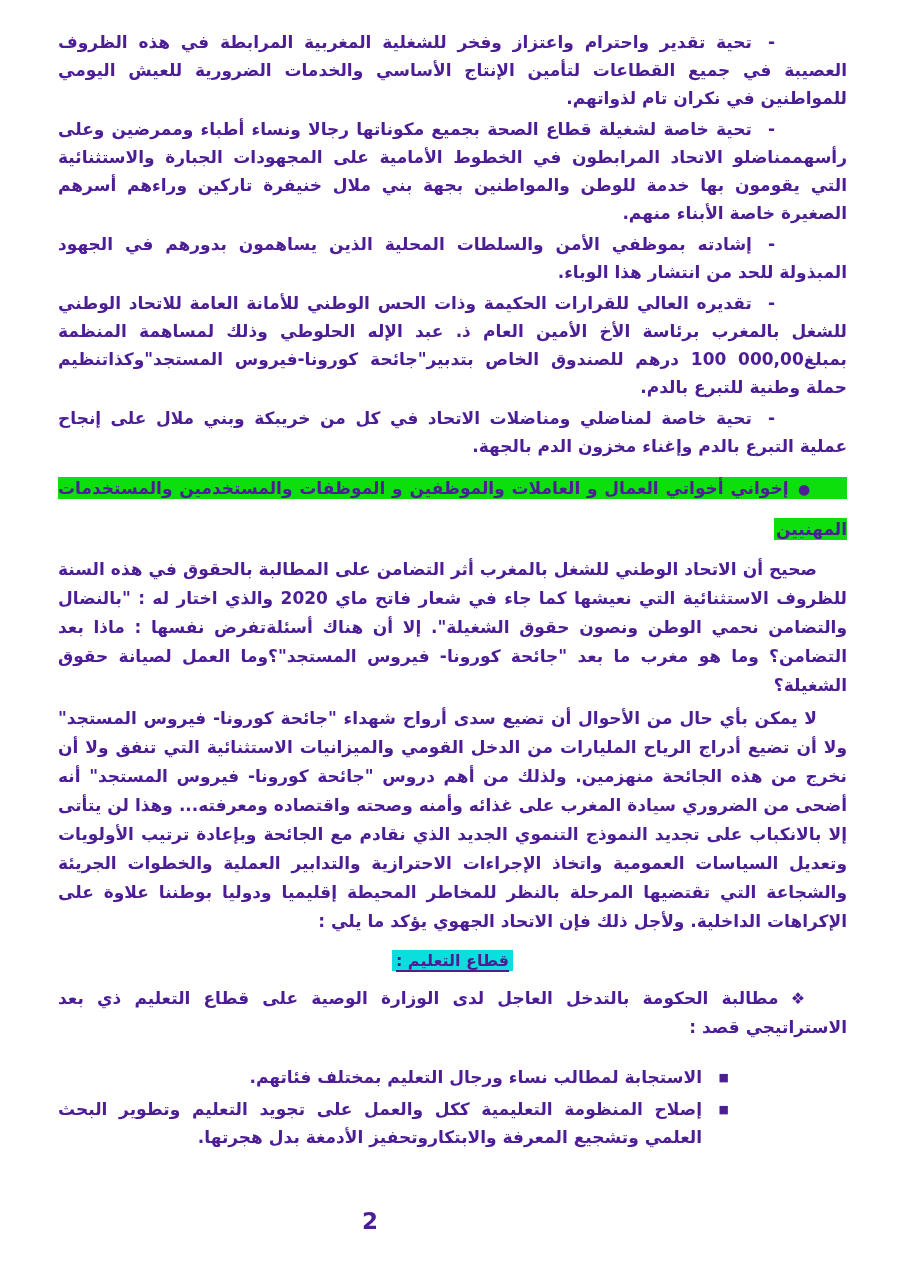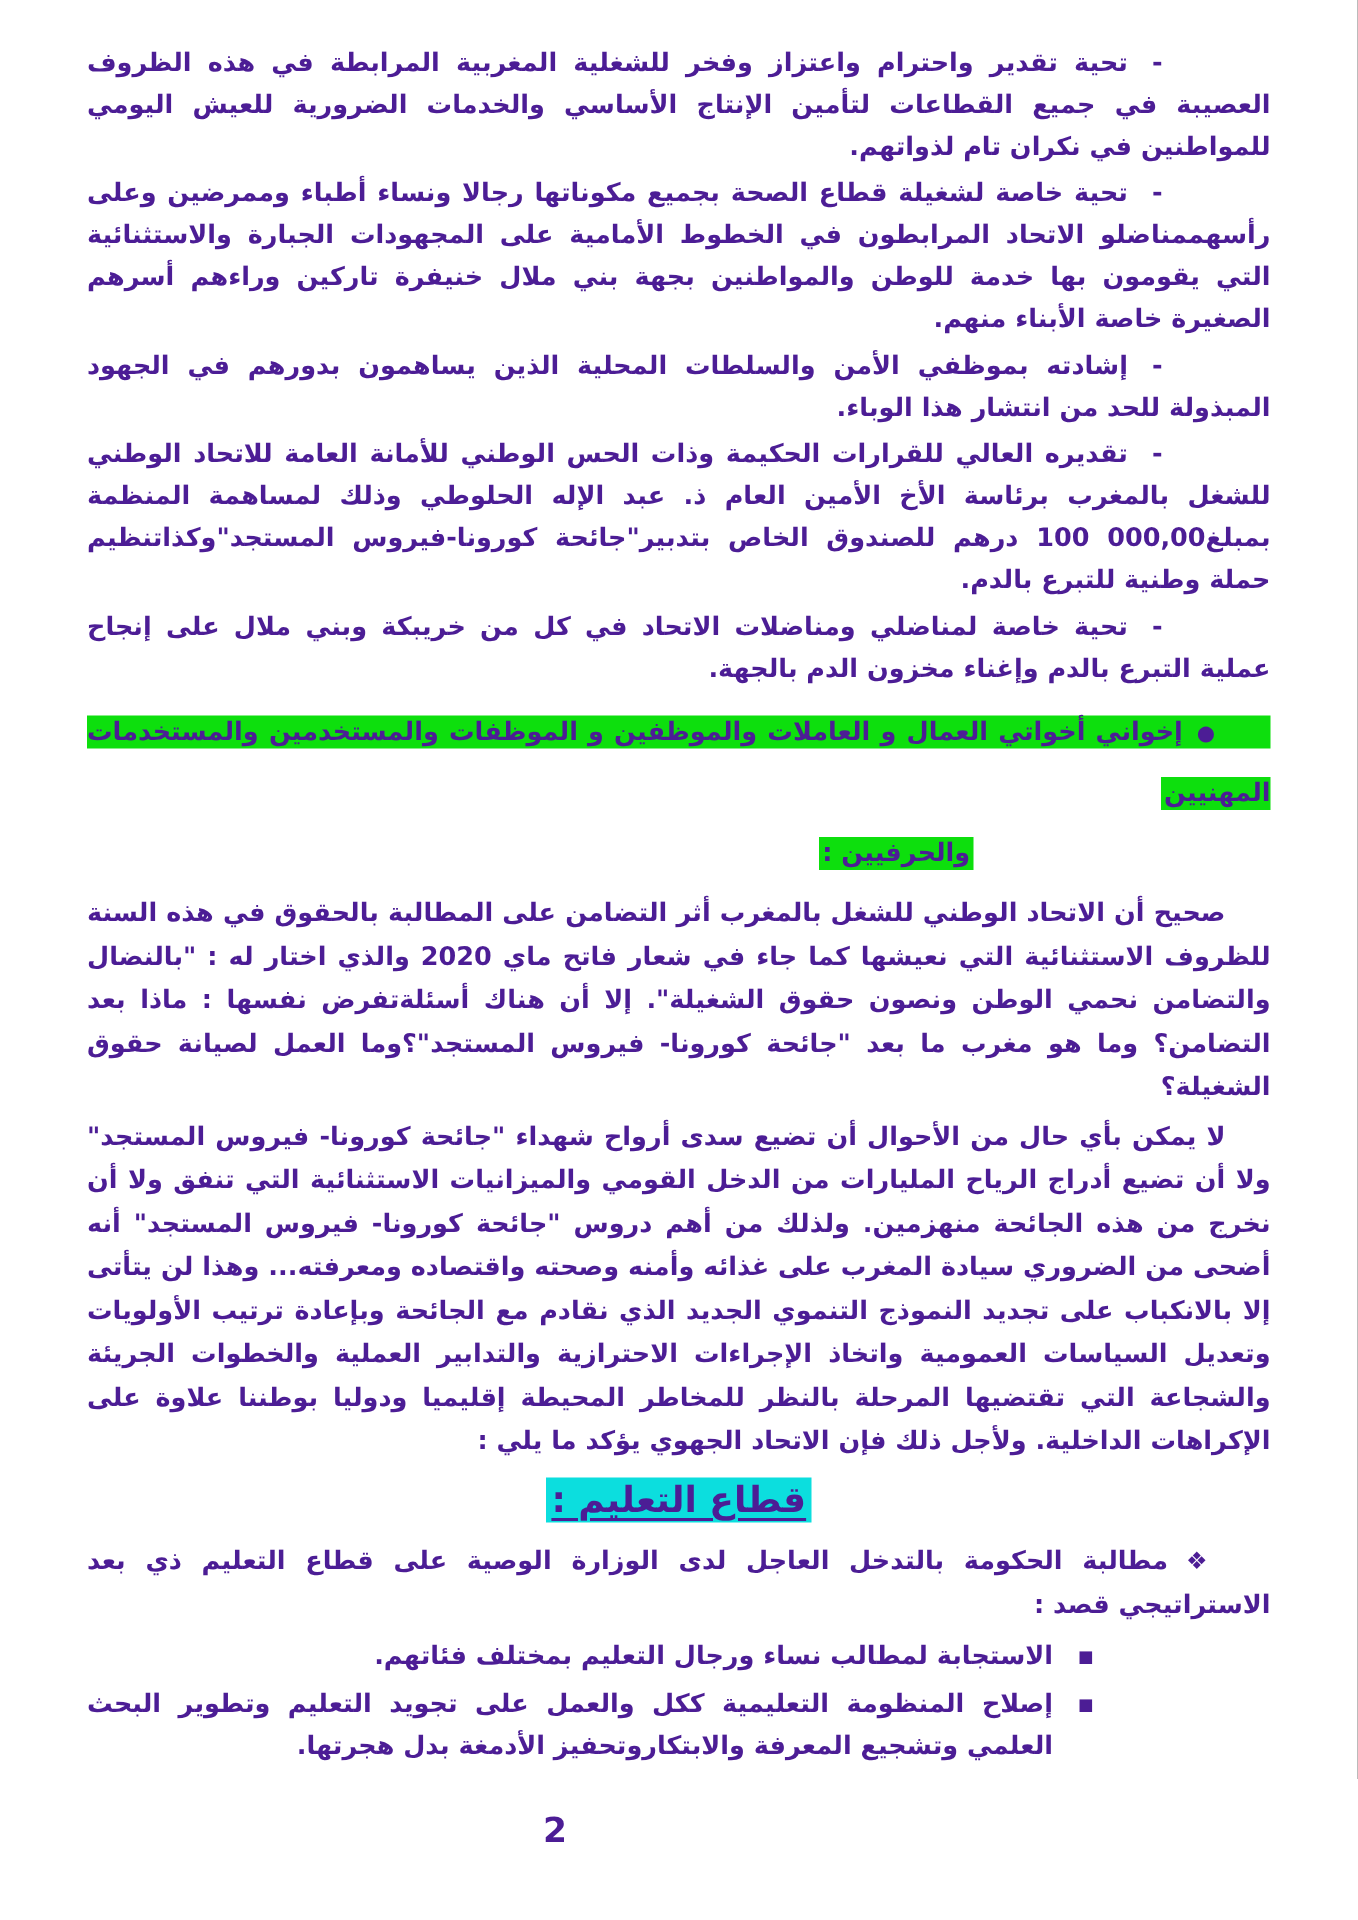--- a/index.html
+++ b/index.html
@@ -59,29 +59,29 @@
     text-align:center;
     margin:6px 0 5px;
     line-height:36px;
   }
   .hl-cyan{
     background:#0cdede;
     padding:1px 4px;
     text-decoration:underline;
     text-underline-offset:4px;
     text-decoration-thickness:2px;
-    font-size:24px;
+    font-size:16px;
   }
 
   
   .edu-intro{
     text-align:justify;
     text-indent:42px;
     line-height:29px;
-    margin-bottom:5px;
+    margin-bottom:21px;
   }
   .diamond-marker{
     display:inline-block;
     text-indent:0;
     margin-left:12px;
     font-size:16px;
   }
   .sq-item{
     position:relative;
     text-align:justify;
@@ -113,21 +113,20 @@
     <div>
       <div class="dash-item"><span class="dash-marker">-</span><span>تحية تقدير واحترام واعتزاز وفخر للشغلية المغربية المرابطة في هذه الظروف العصيبة في جميع القطاعات لتأمين الإنتاج الأساسي والخدمات الضرورية للعيش اليومي للمواطنين في نكران تام لذواتهم.</span></div>
       <div class="dash-item"><span class="dash-marker">-</span><span>تحية خاصة لشغيلة قطاع الصحة بجميع مكوناتها رجالا ونساء أطباء وممرضين  وعلى رأسهممناضلو الاتحاد المرابطون في الخطوط الأمامية على المجهودات الجبارة والاستثنائية التي يقومون بها خدمة للوطن والمواطنين بجهة بني ملال خنيفرة تاركين وراءهم أسرهم الصغيرة خاصة الأبناء منهم.</span></div>
       <div class="dash-item"><span class="dash-marker">-</span><span>إشادته بموظفي الأمن والسلطات المحلية الذين يساهمون بدورهم في الجهود المبذولة للحد من انتشار هذا الوباء.</span></div>
       <div class="dash-item"><span class="dash-marker">-</span><span>تقديره العالي للقرارات الحكيمة وذات الحس الوطني للأمانة العامة للاتحاد الوطني للشغل بالمغرب برئاسة الأخ الأمين العام ذ. عبد الإله الحلوطي وذلك لمساهمة المنظمة بمبلغ⁦100 000,00⁩ درهم للصندوق الخاص بتدبير"جائحة كورونا-فيروس المستجد"وكذاتنظيم حملة وطنية للتبرع بالدم.</span></div>
       <div class="dash-item"><span class="dash-marker">-</span><span>تحية خاصة لمناضلي ومناضلات الاتحاد في كل من خريبكة وبني ملال على إنجاح عملية التبرع بالدم  وإغناء مخزون الدم بالجهة.</span></div>
     </div>
 
     <div class="green-heading">
       <div class="gh-line1"><span class="hl-green">  <span class="gh-marker">●</span> <span>إخواني أخواتي العمال و العاملات والموظفين و الموظفات والمستخدمين والمستخدمات المهنيين</span></span></div>
-      <div class="gh-line2"><span class="hl-green">والحرفيين :</span></div>
     </div>
 
     <div class="para">صحيح أن الاتحاد الوطني للشغل بالمغرب أثر التضامن على المطالبة بالحقوق في هذه السنة للظروف الاستثنائية التي نعيشها كما جاء في شعار فاتح ماي ⁦2020⁩ والذي اختار له : "بالنضال والتضامن نحمي الوطن ونصون حقوق الشغيلة". إلا أن هناك أسئلةتفرض نفسها : ماذا بعد التضامن؟ وما هو مغرب ما بعد "جائحة كورونا- فيروس المستجد"؟وما العمل لصيانة حقوق الشغيلة؟</div>
     <div class="para">لا يمكن بأي حال من الأحوال أن تضيع سدى أرواح شهداء "جائحة كورونا- فيروس المستجد" ولا أن تضيع أدراج الرياح المليارات من الدخل القومي والميزانيات الاستثنائية التي تنفق ولا أن نخرج من هذه الجائحة منهزمين. ولذلك من أهم دروس "جائحة كورونا- فيروس المستجد" أنه أضحى من الضروري سيادة المغرب على غذائه وأمنه وصحته واقتصاده ومعرفته... وهذا لن يتأتى إلا بالانكباب على تجديد النموذج التنموي الجديد الذي نقادم مع الجائحة وبإعادة ترتيب الأولويات وتعديل السياسات العمومية واتخاذ الإجراءات الاحترازية والتدابير العملية والخطوات الجريئة والشجاعة التي تقتضيها المرحلة بالنظر للمخاطر المحيطة إقليميا ودوليا بوطننا علاوة على الإكراهات الداخلية. ولأجل ذلك فإن الاتحاد الجهوي يؤكد ما يلي :</div>
 
     <div class="cyan-heading"><span class="hl-cyan">قطاع التعليم :</span></div>
 
     <div class="edu-intro"><span class="diamond-marker">❖</span><span>مطالبة الحكومة بالتدخل العاجل لدى الوزارة الوصية على قطاع التعليم ذي بعد الاستراتيجي قصد :</span></div>
 
     <div>

